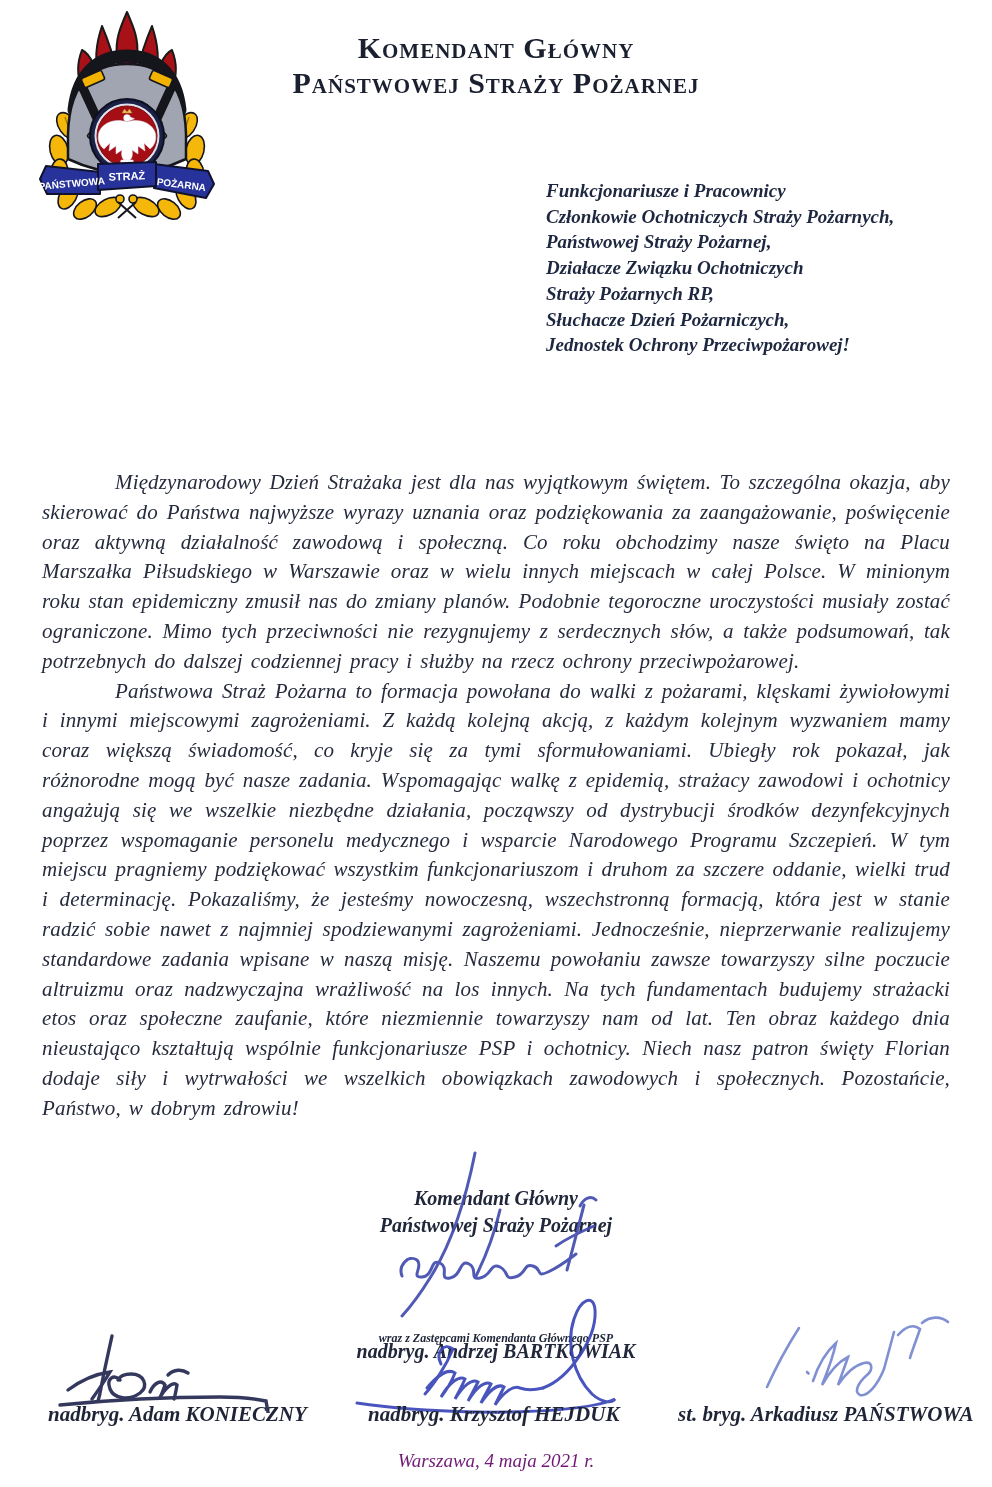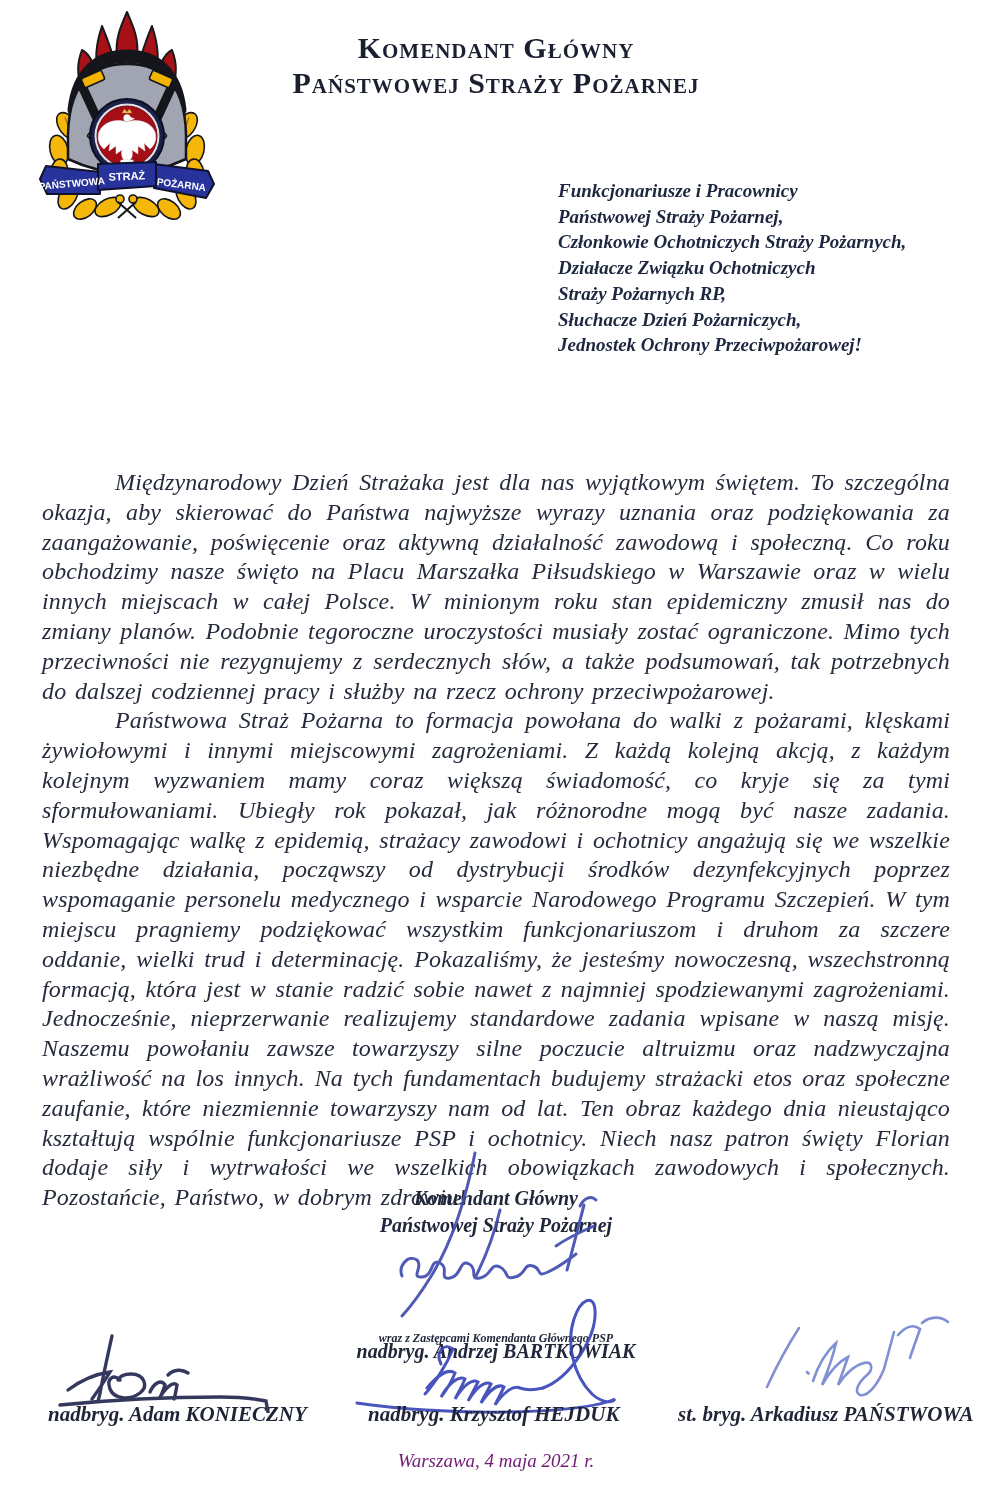--- a/index.html
+++ b/index.html
@@ -10,28 +10,28 @@
   .page{position:absolute;inset:0;}
   
   .emblem{position:absolute;left:38px;top:6px;width:178px;height:214px;}
   .letterhead{
     position:absolute;left:0;top:30px;width:100%;text-align:center;
     font-weight:bold;font-variant:small-caps;color:#1b2030;
     font-size:30px;line-height:35px;letter-spacing:1px;
   }
   
   .addressees{
-    position:absolute;left:558px;top:178px;width:430px;
+    position:absolute;left:546px;top:178px;width:430px;
     font-weight:bold;font-style:italic;font-size:19px;line-height:25.7px;
     color:#1e2740;
   }
   
   .body-text{
     position:absolute;left:42px;top:468px;width:908px;
-    font-style:italic;font-size:24px;line-height:29.8px;
+    font-style:italic;font-size:21px;line-height:29.8px;
     text-align:justify;color:#262b3d;word-spacing:2.5px;letter-spacing:0.15px;
   }
   .body-text p{margin:0;text-indent:73px;}
   .sig-center{
     position:absolute;left:0;width:100%;text-align:center;
     font-weight:bold;font-style:italic;color:#21273a;
   }
   .sig-role{top:1185px;font-size:20px;line-height:27px;}
   .sig-name{top:1340px;font-size:20px;}
   .sig-deputies-intro{top:1331px;font-size:12px;}
@@ -131,22 +131,22 @@
     </g>
   </svg>
 
   <header class="letterhead">
     <div>Komendant Główny</div>
     <div>Państwowej Straży Pożarnej</div>
   </header>
 
   <section class="addressees">
     <div>Funkcjonariusze i Pracownicy</div>
+    <div>Członkowie Ochotniczych Straży Pożarnych,</div>
     <div>Państwowej Straży Pożarnej,</div>
-    <div>Członkowie Ochotniczych Straży Pożarnych,</div>
     <div>Działacze Związku Ochotniczych</div>
     <div>Straży Pożarnych RP,</div>
     <div>Słuchacze Dzień Pożarniczych,</div>
     <div>Jednostek Ochrony Przeciwpożarowej!</div>
   </section>
 
   <section class="body-text">
     <p>Międzynarodowy Dzień Strażaka jest dla nas wyjątkowym świętem. To szczególna okazja, aby skierować do Państwa najwyższe wyrazy uznania oraz podziękowania za zaangażowanie, poświęcenie oraz aktywną działalność zawodową i społeczną. Co roku obchodzimy nasze święto na Placu Marszałka Piłsudskiego w Warszawie oraz w wielu innych miejscach w całej Polsce. W minionym roku stan epidemiczny zmusił nas do zmiany planów. Podobnie tegoroczne uroczystości musiały zostać ograniczone. Mimo tych przeciwności nie rezygnujemy z serdecznych słów, a także podsumowań, tak potrzebnych do dalszej codziennej pracy i służby na rzecz ochrony przeciwpożarowej.</p>
     <p>Państwowa Straż Pożarna to formacja powołana do walki z pożarami, klęskami żywiołowymi i innymi miejscowymi zagrożeniami. Z każdą kolejną akcją, z każdym kolejnym wyzwaniem mamy coraz większą świadomość, co kryje się za tymi sformułowaniami. Ubiegły rok pokazał, jak różnorodne mogą być nasze zadania. Wspomagając walkę z epidemią, strażacy zawodowi i ochotnicy angażują się we wszelkie niezbędne działania, począwszy od dystrybucji środków dezynfekcyjnych poprzez wspomaganie personelu medycznego i wsparcie Narodowego Programu Szczepień. W tym miejscu pragniemy podziękować wszystkim funkcjonariuszom i druhom za szczere oddanie, wielki trud i determinację. Pokazaliśmy, że jesteśmy nowoczesną, wszechstronną formacją, która jest w stanie radzić sobie nawet z najmniej spodziewanymi zagrożeniami. Jednocześnie, nieprzerwanie realizujemy standardowe zadania wpisane w naszą misję. Naszemu powołaniu zawsze towarzyszy silne poczucie altruizmu oraz nadzwyczajna wrażliwość na los innych. Na tych fundamentach budujemy strażacki etos oraz społeczne zaufanie, które niezmiennie towarzyszy nam od lat. Ten obraz każdego dnia nieustająco kształtują wspólnie funkcjonariusze PSP i ochotnicy. Niech nasz patron święty Florian dodaje siły i wytrwałości we wszelkich obowiązkach zawodowych i społecznych. Pozostańcie, Państwo, w dobrym zdrowiu!</p>
   </section>

